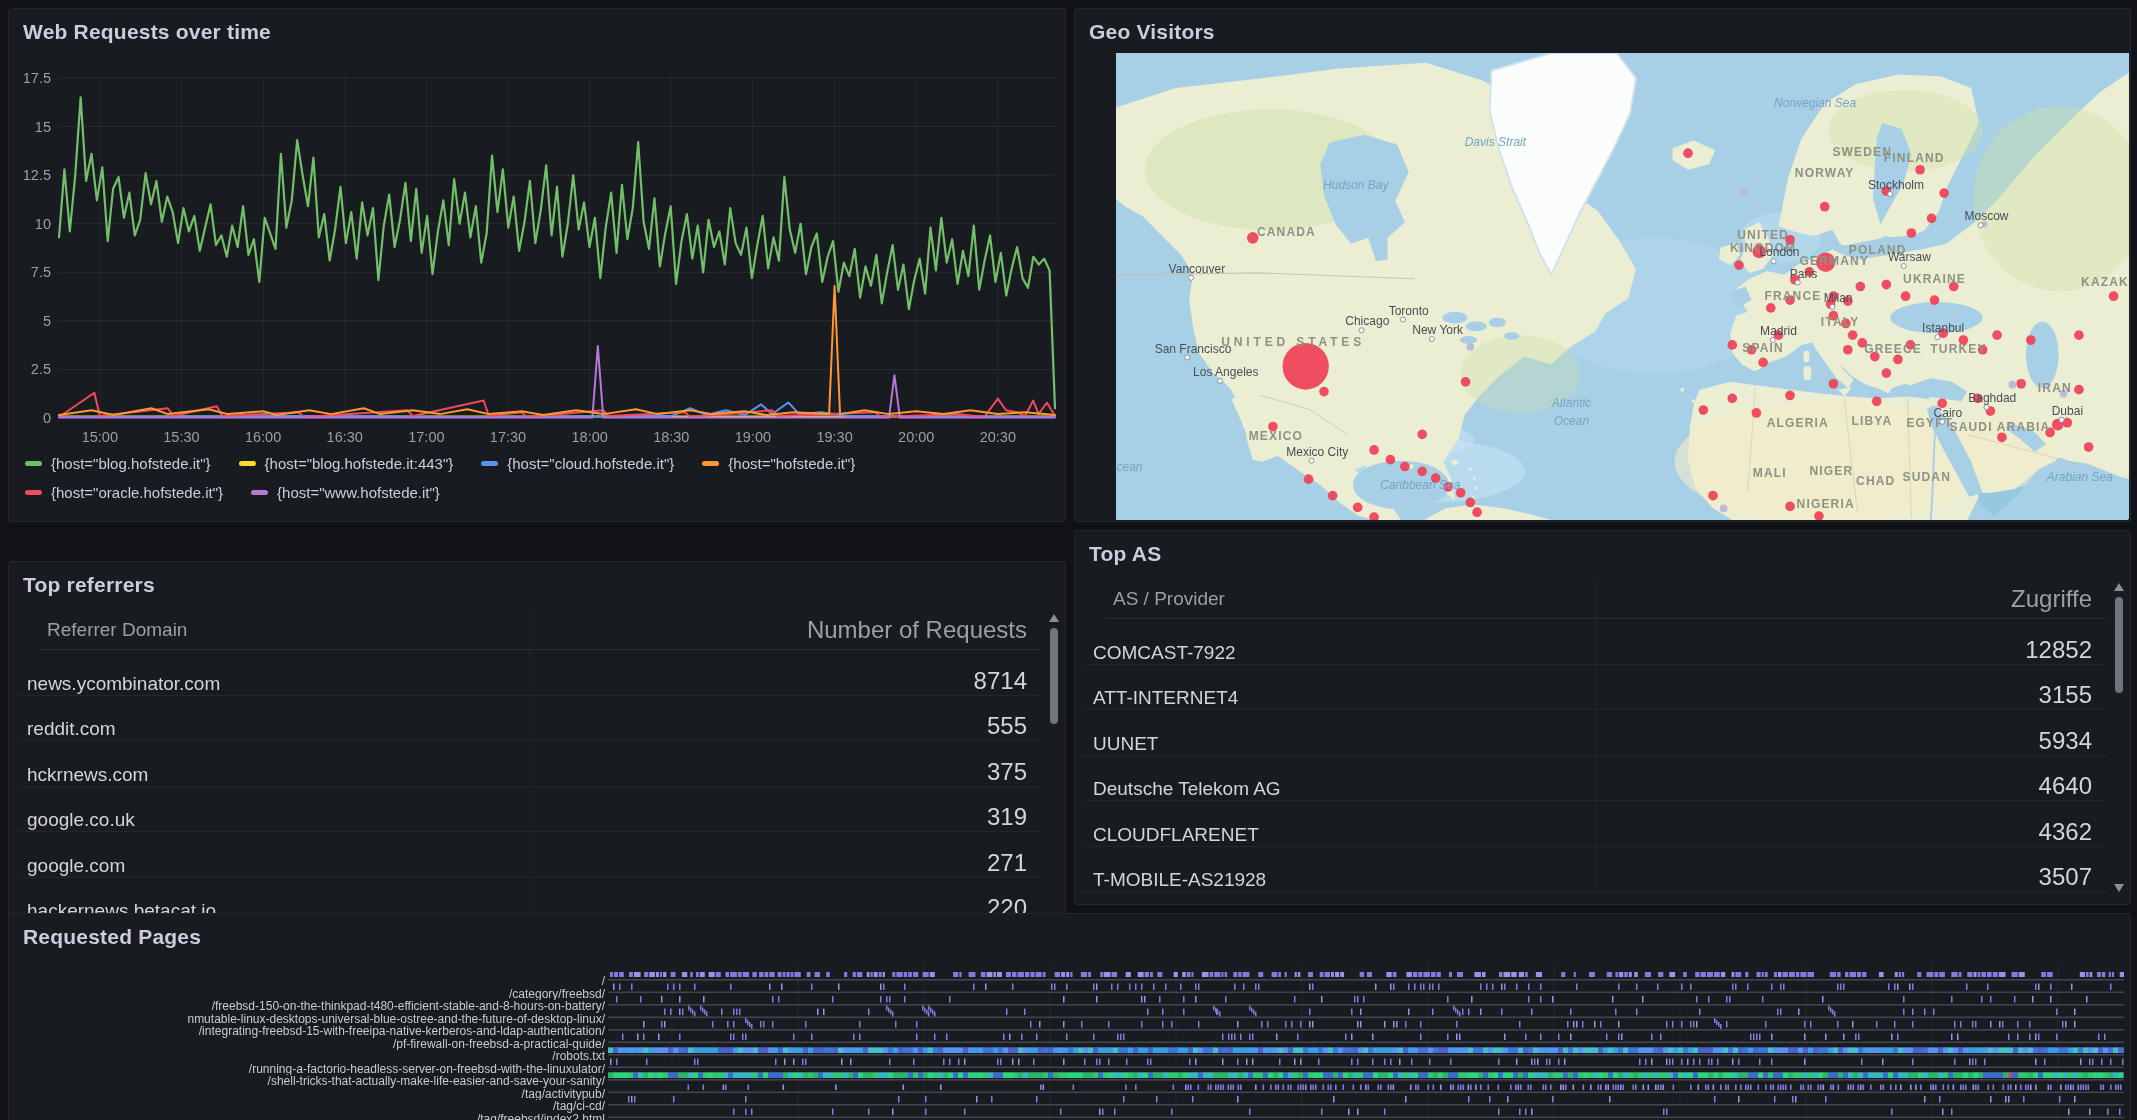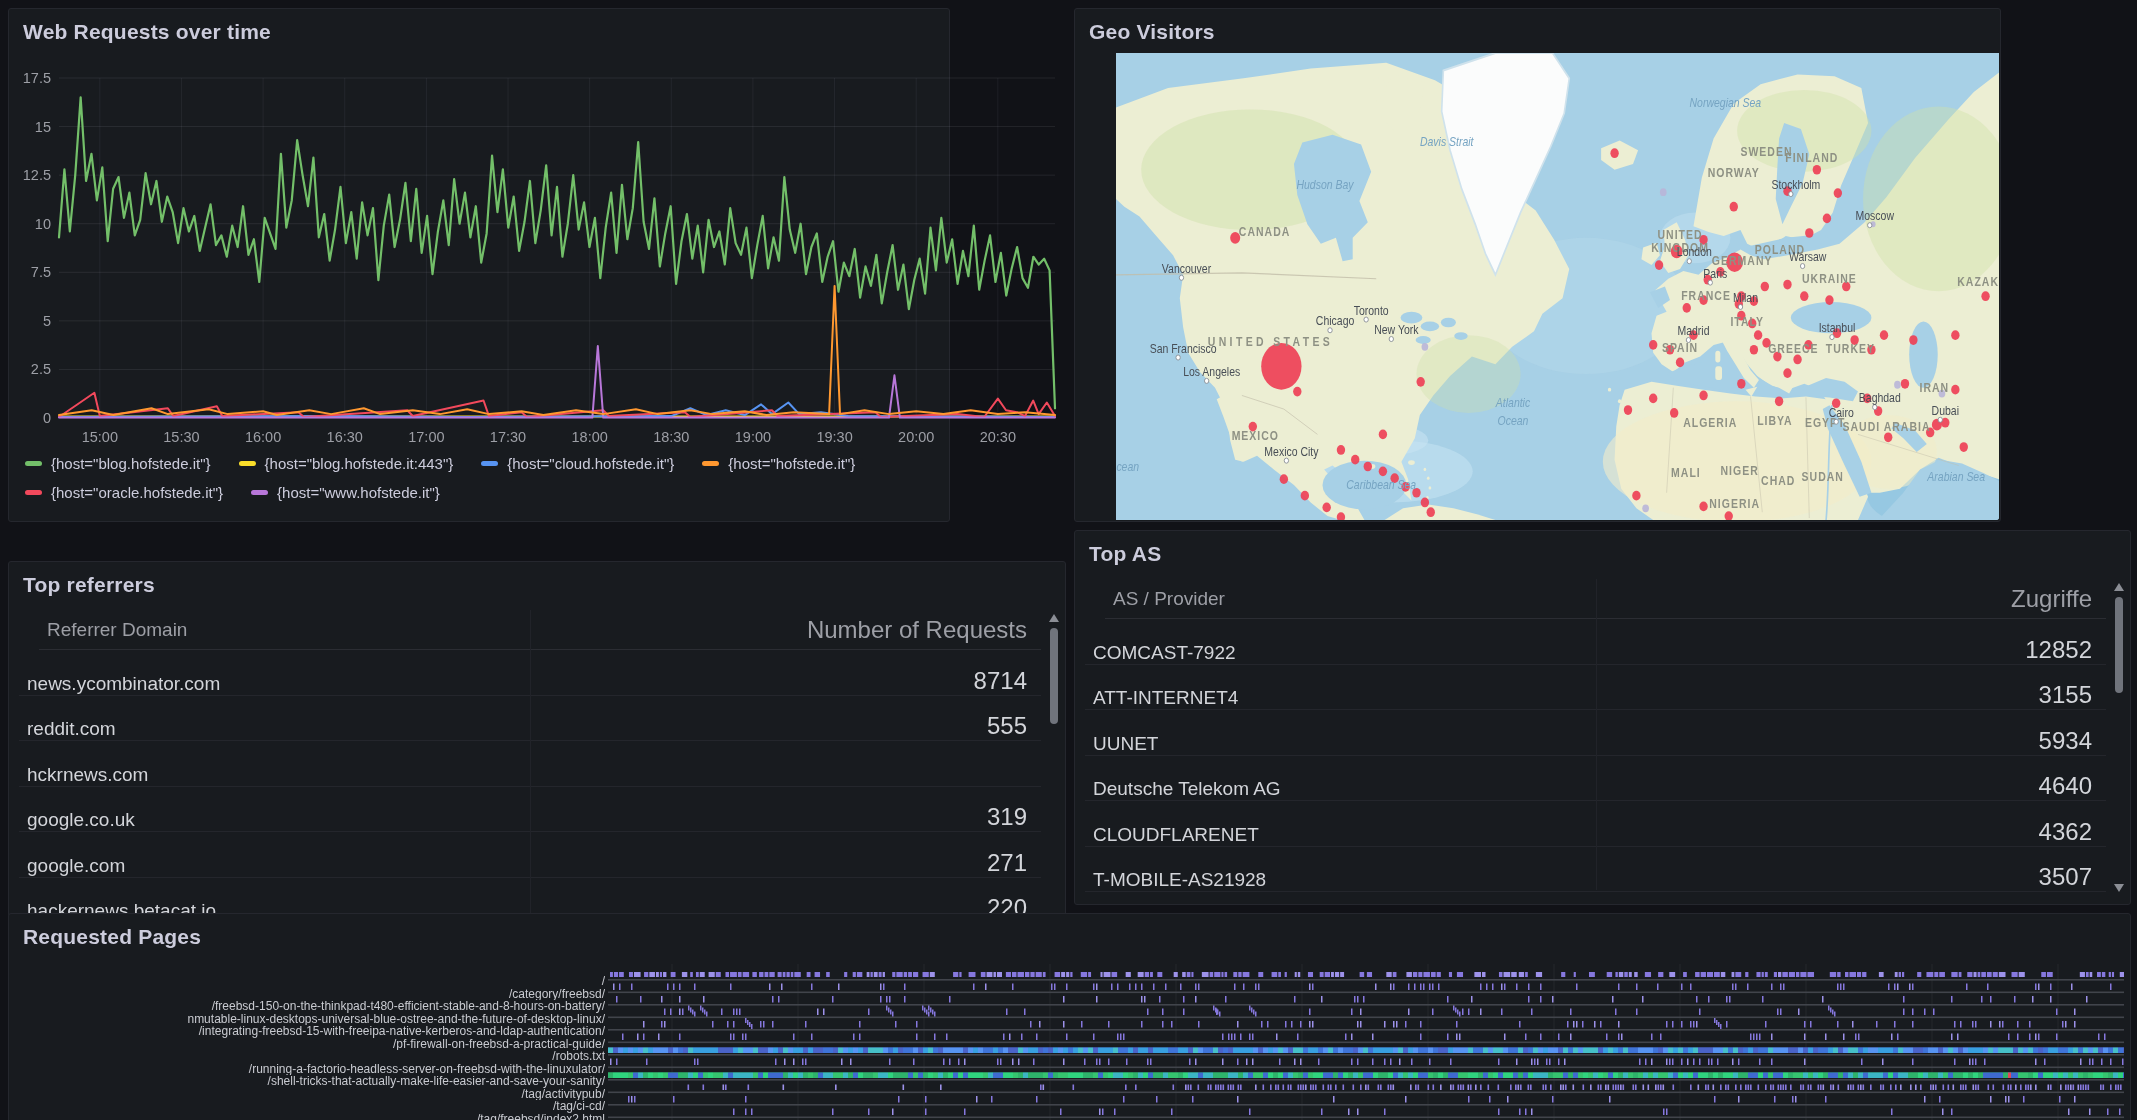--- a/index.html
+++ b/index.html
@@ -2,29 +2,29 @@
 <html><head>
 <meta charset="utf-8">
 <style>
   * { margin:0; padding:0; box-sizing:border-box; }
   html,body { width:2137px; height:1120px; overflow:hidden; background:#111217;
     font-family:"Liberation Sans", sans-serif; }
   .panel { position:absolute; background:#181b1f; border:1px solid #25272e; border-radius:3px; }
   .panel-title { position:absolute; left:14px; top:11px; font-size:21px; font-weight:600;
     color:#ccccdc; letter-spacing:.2px; white-space:nowrap; }
   
-  #p-web  { left:8px; top:8px; width:942px; height:514px; }
+  #p-web  { left:8px; top:8px; width:1058px; height:514px; }
   #ts-svg { position:absolute; left:6px; top:50px; }
   .legend-wrap { position:absolute; left:16px; top:446px; }
   .legend-row { display:flex; gap:28px; margin-bottom:12px; }
   .legend-item { display:flex; align-items:center; gap:9px; cursor:pointer; }
   .legend-swatch { width:17px; height:5px; border-radius:3px; }
   .legend-label { font-size:15px; color:#ccccdc; white-space:nowrap; }
   
-  #p-geo { left:1074px; top:8px; width:927px; height:514px; }
+  #p-geo { left:1074px; top:8px; width:1057px; height:514px; }
   #map-holder { position:absolute; left:1px; top:44px; right:1px; bottom:1px; overflow:hidden;
     border-radius:0 0 3px 3px;padding-left:40px; }
   #map-svg { width:100%; height:100%; display:block; }
   .map-country { font-size:12.5px; font-weight:bold; fill:#8e9184; letter-spacing:1.2px; }
   .map-wide { letter-spacing:4px; }
   .map-city { font-size:12.5px; fill:#484e56; font-weight:500; }
   .map-sea { font-size:12.5px; font-style:italic; fill:#76a4c2; }
   
   #p-ref { left:8px;    top:561px; width:1058px; height:375px; }
   #p-as  { left:1074px; top:530px; width:1057px; height:375px; }
@@ -401,20 +401,21 @@
       <div class="t-row">
         <div class="c-l">news.ycombinator.com</div>
         <div class="c-r">8714</div>
       </div>
       <div class="t-row">
         <div class="c-l">reddit.com</div>
         <div class="c-r">555</div>
       </div>
       <div class="t-row">
         <div class="c-l">hckrnews.com</div>
+        <div class="c-r">375</div>
       </div>
       <div class="t-row">
         <div class="c-l">google.co.uk</div>
         <div class="c-r">319</div>
       </div>
       <div class="t-row">
         <div class="c-l">google.com</div>
         <div class="c-r">271</div>
       </div>
       <div class="t-row">

